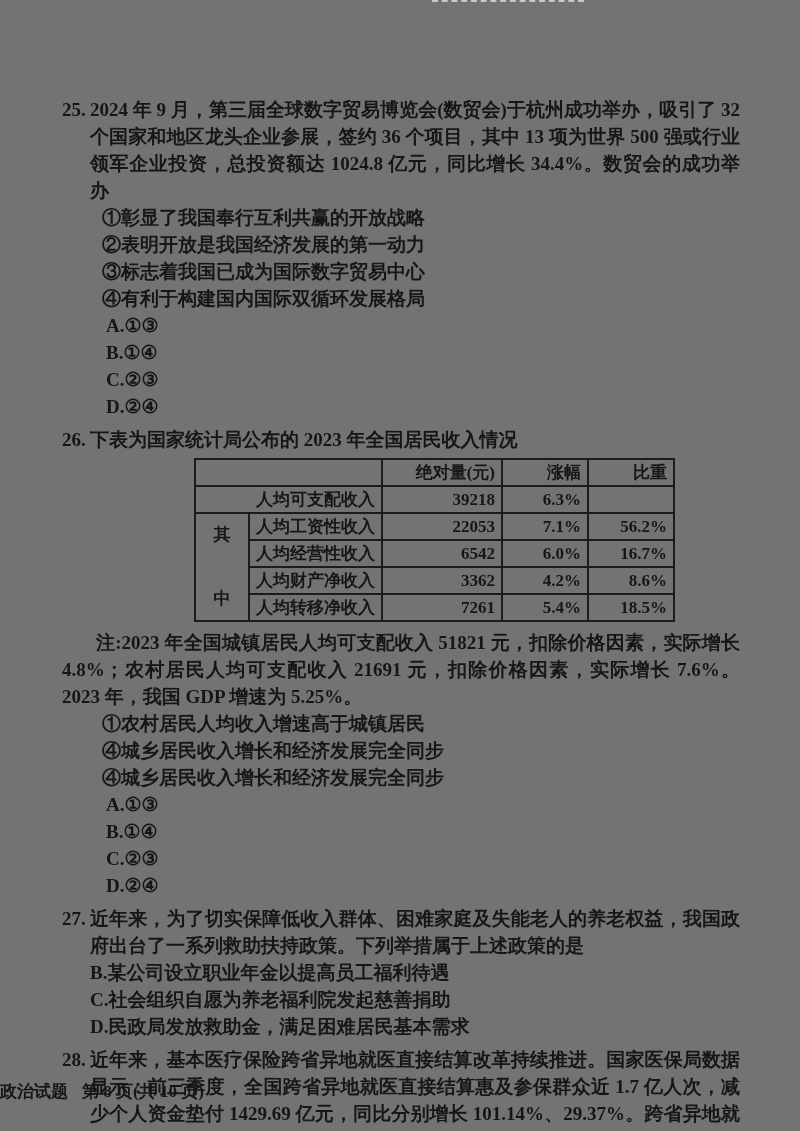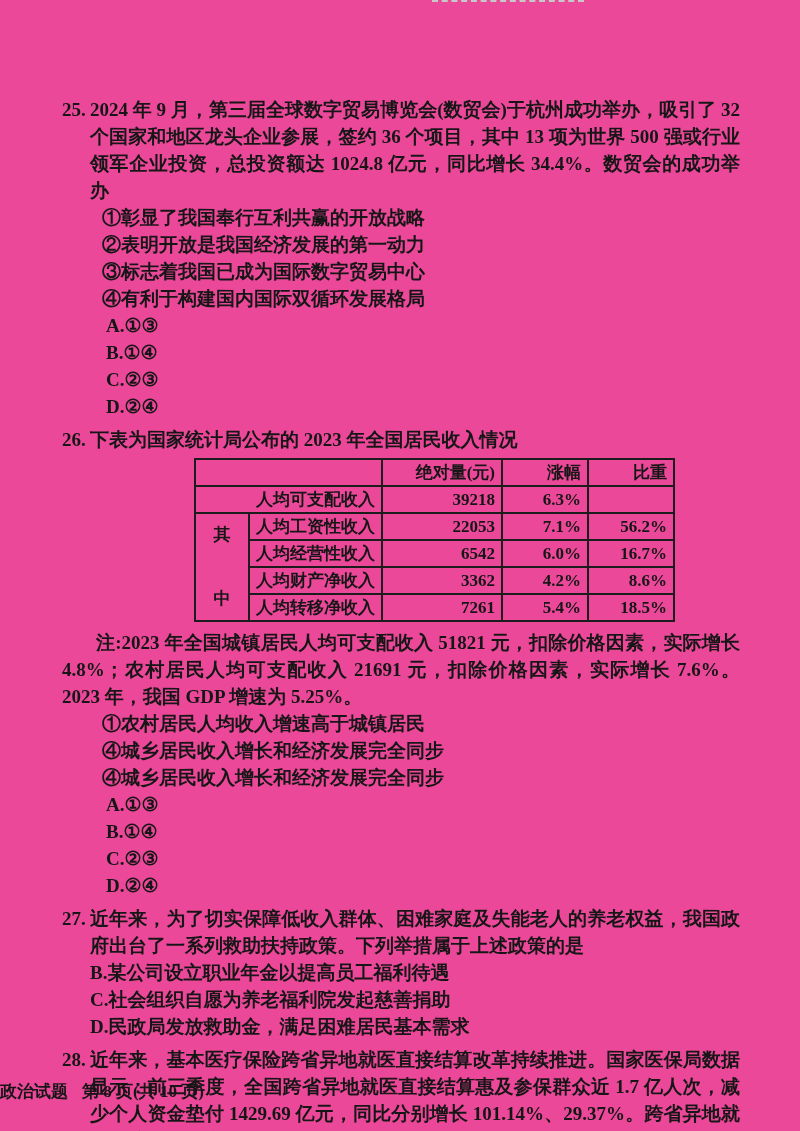--- a/index.html
+++ b/index.html
@@ -1,19 +1,19 @@
 <!DOCTYPE html>
 <html><head>
 <meta charset="utf-8">
 <style>
   html,body{margin:0;padding:0;background:#e9e9e9;}
   .page{
     position:relative;
     width:800px;height:1131px;
-    background:#ec4899;
+    background:#737373;
     font-family:"Liberation Serif","DejaVu Serif",serif;
     color:#161616;
     overflow:hidden;
     margin:0 auto;
   }
   .artifact{
     position:absolute;top:0;left:432px;width:152px;height:0;
     border-top:2px dashed #c9c9c9;
   }
   .content{

